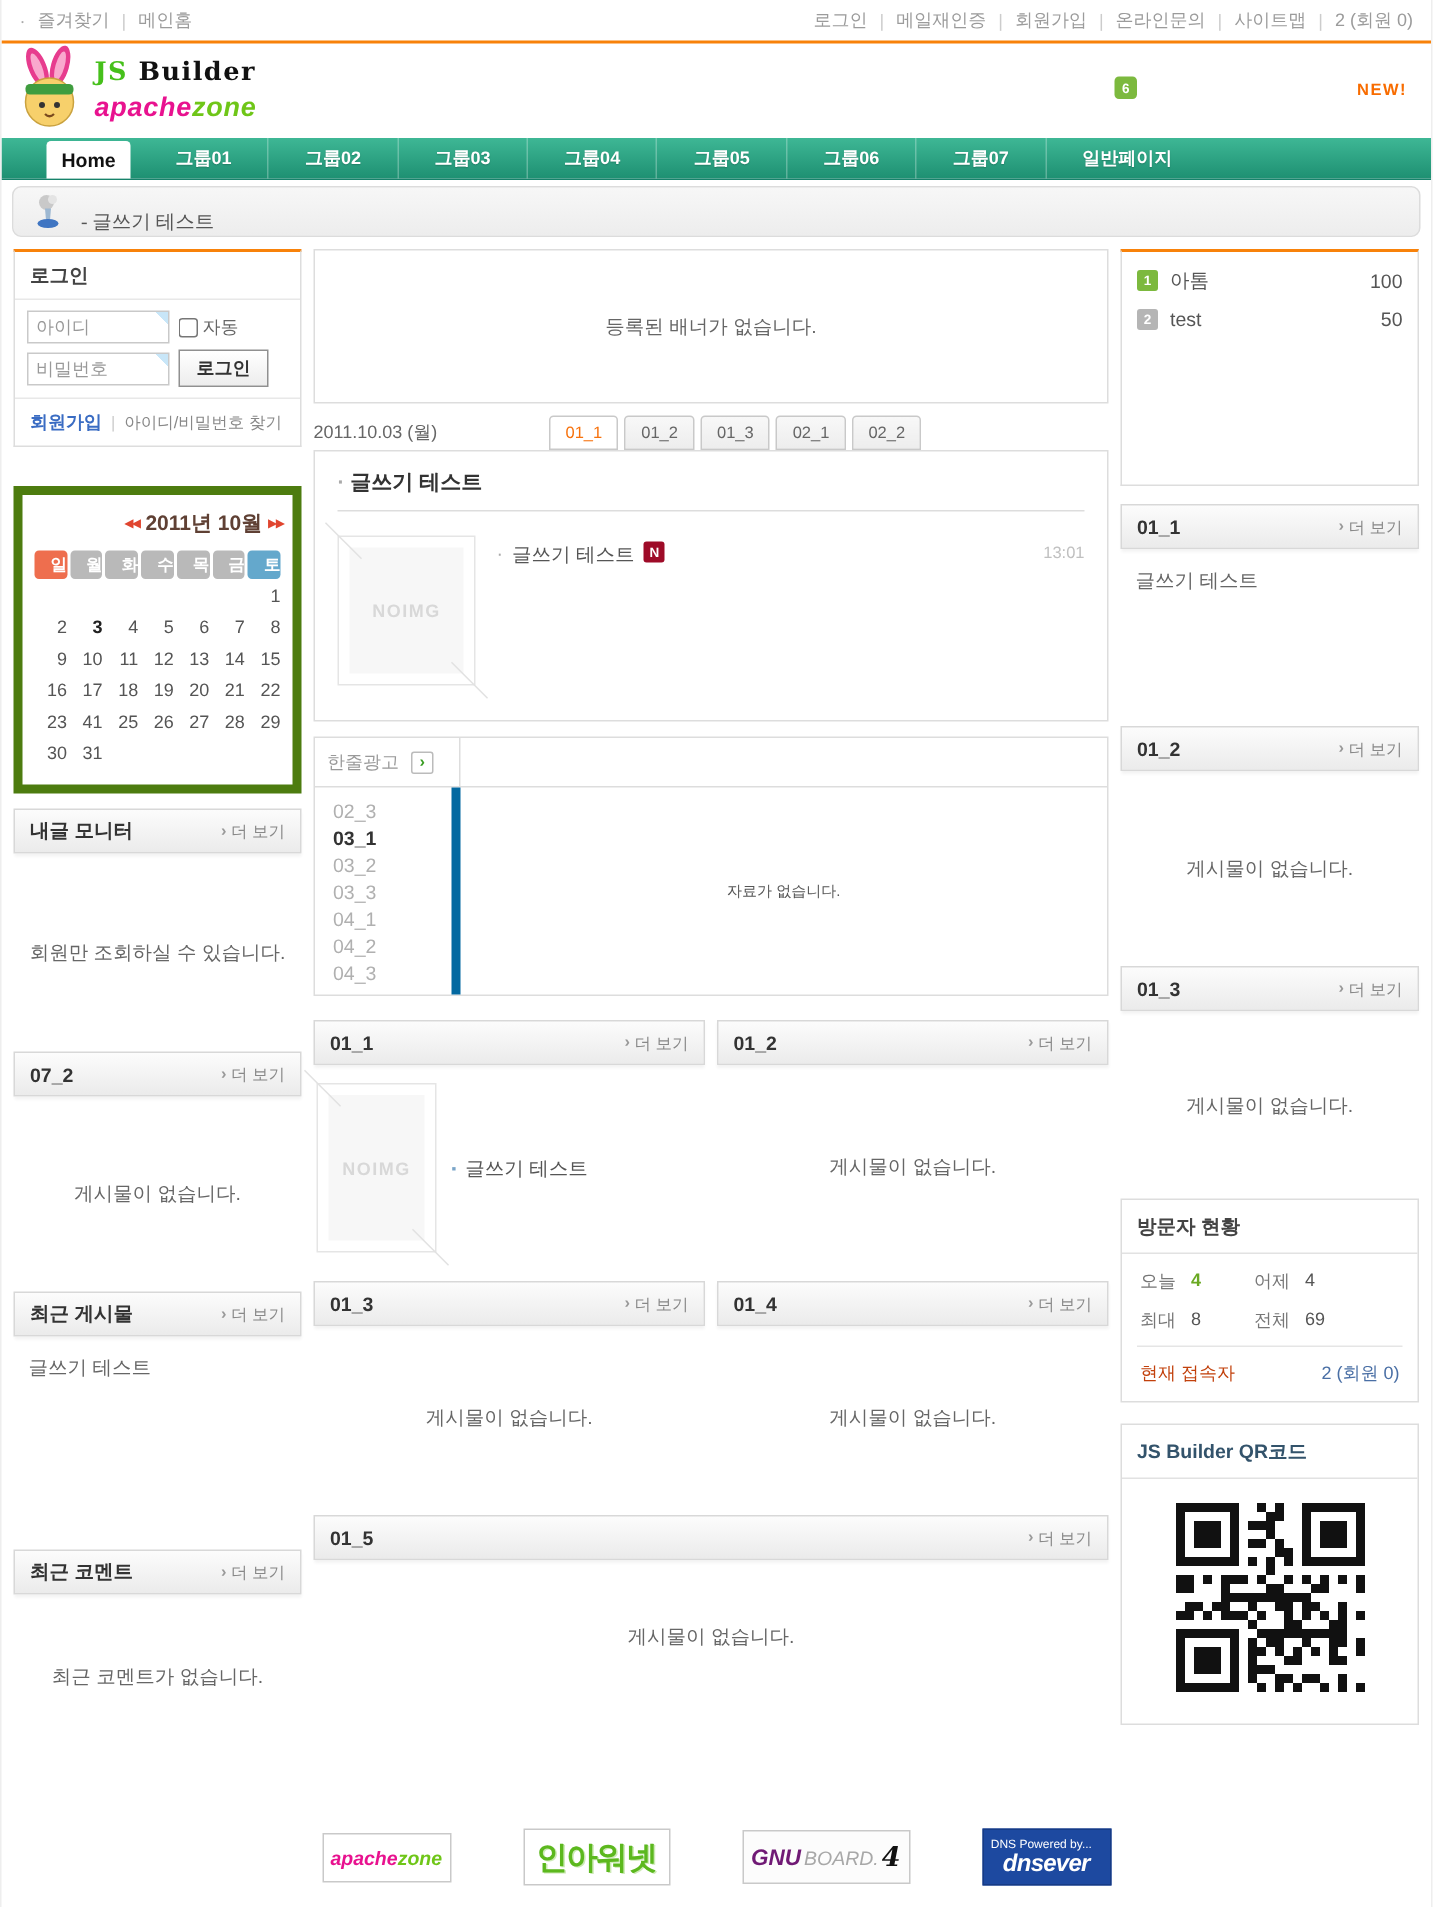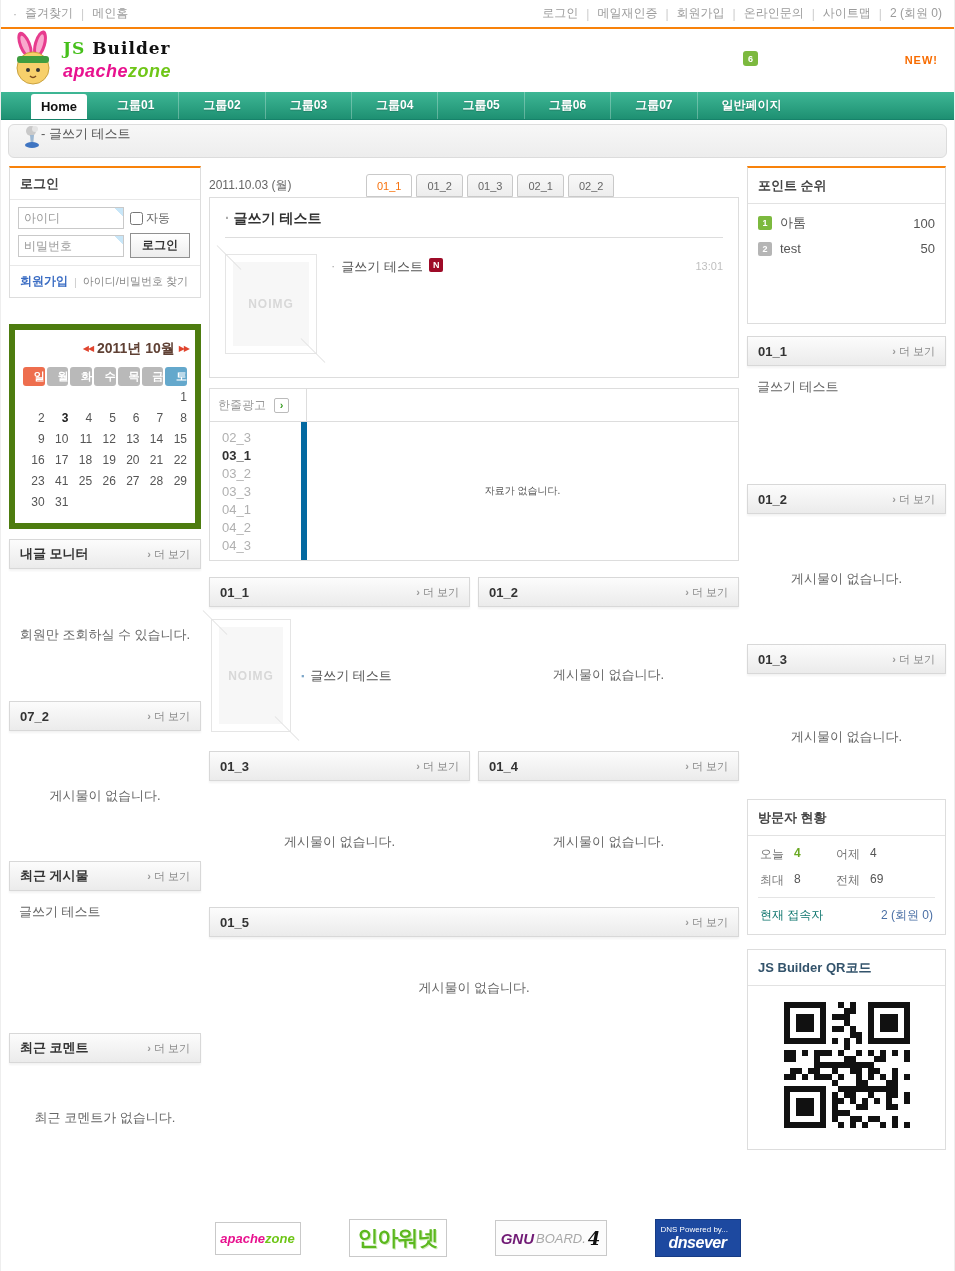--- a/index.html
+++ b/index.html
@@ -44,22 +44,22 @@
               display:flex; align-items:center; justify-content:center;
               color:#111; font-weight:bold; font-size:13px; }
   .nav-item { height:28px; display:flex; align-items:center; padding:0 24px;
               color:#fff; font-weight:bold; font-size:12px; text-shadow:0 1px 1px rgba(0,0,0,.2); }
   .nav-item + .nav-item { border-left:1px solid rgba(255,255,255,.28); }
   .nav-home + .nav-item { border-left:none; margin-left:6px; }
 
   
   .crumb-wrap { padding:4px 7px 6px; }
   .crumb { height:34px; background:linear-gradient(#f7f7f7,#ededed); border:1px solid #dcdcdc;
-           border-radius:6px; display:flex; align-items:flex-start; padding:0 14px; gap:0;
-           color:#555; font-size:13px; }
+           border-radius:6px; display:flex; align-items:flex-end; padding:0 14px; gap:13px;
+           color:#555; font-size:13px;font-family:Liberation Serif, serif; }
 
   
   .layout { display:flex; gap:8px; padding:2px 8px 0; align-items:flex-start; }
   .col-left { width:192px; flex:none; }
   .col-main { flex:1; min-width:0; }
   .col-right { width:199px; flex:none; }
 
   .panel { border:1px solid #ddd; background:#fff; }
   .accent-top { border-top:2px solid #f8820a; }
 
@@ -70,21 +70,21 @@
   .more { font-size:11px; color:#888; display:flex; align-items:center; gap:3px; }
   .more .arr { color:#999; font-weight:bold; }
 
   .side-content { display:flex; align-items:center; justify-content:center; color:#666; font-size:13px; }
 
   
   .login-head { padding:7px 10px 6px; font-weight:bold; font-size:13px; color:#444; border-bottom:1px solid #e8e8e8; }
   .login-body { padding:7px 8px; }
   .login-row { display:flex; align-items:center; gap:6px; margin-bottom:4px; }
   .login-row:last-child { margin-bottom:0; }
-  .li-input { width:106px; height:22px; border:1px solid #c9c9c9; padding:0 5px; font-size:12px; color:#888;
+  .li-input { width:95px; height:22px; border:1px solid #c9c9c9; padding:0 5px; font-size:12px; color:#888;
               background:linear-gradient(225deg,#c8e6f8 6px,#fff 6px); }
   .li-input::placeholder { color:#999; }
   .auto-lab { display:flex; align-items:center; gap:3px; color:#666; }
   .auto-lab input { width:13px; height:13px; }
   .login-btn { width:60px; height:25px; border:1px solid #909090; background:linear-gradient(#fff,#ededed);
                font-weight:bold; font-size:12px; color:#333; }
   .login-foot { border-top:1px solid #e8e8e8; padding:7px 10px; display:flex; align-items:center; gap:6px; font-size:11px; }
   .join-link { color:#3a6cc3; font-weight:bold; font-size:12px; }
   .find-link { color:#888; }
 
@@ -162,21 +162,21 @@
   .rc1 { height:118px; align-items:flex-start; justify-content:flex-start; }
   .rc2 { height:130px; }
   .rc3 { height:125px; }
 
   .visitors .v-head { padding:9px 10px 8px; font-weight:bold; font-size:13px; color:#444; border-bottom:1px solid #e2e2e2; }
   .v-grid { padding:10px 12px 8px; display:grid; grid-template-columns:34px 42px 34px auto; row-gap:9px; font-size:12px; }
   .v-grid .lab { color:#777; }
   .v-grid .val { color:#555; }
   .v-grid .green { color:#6aa923; font-weight:bold; }
   .v-foot { border-top:1px solid #e5e5e5; margin:0 10px; padding:9px 2px 10px; display:flex; justify-content:space-between; font-size:12px; }
-  .v-foot .lab { color:#0f766e; }
+  .v-foot .lab { color:#c2410c; }
   .v-foot .val { color:#4a6fa5; }
 
   .qrbox { margin-top:14px; }
   .qr-head { padding:9px 10px 8px; font-weight:bold; font-size:13px; color:#33536b; border-bottom:1px solid #e2e2e2; }
   .qr-body { padding:16px 0 18px; display:flex; justify-content:center; }
 
   
   .footer { margin-top:40px; }
   .flogos { display:flex; justify-content:center; align-items:center; gap:48px; padding:6px 0 18px; }
   .flogo { border:1px solid #c9c9c9; background:#fff; display:flex; align-items:center; justify-content:center; }
@@ -429,20 +429,23 @@
         <span>더 보기</span>
       </a>
     </div>
     <div class="side-content" style="height:110px">
       <span>최근 코멘트가 없습니다.</span>
     </div>
   </div>
 
   <div class="col-main">
 
+    <div class="banner-box">
+      <span>등록된 배너가 없습니다.</span>
+    </div>
 
     <div class="daterow">
       <span class="date-label">2011.10.03 (월)</span>
       <div class="dtabs">
         <a class="dtab active">01_1</a>
         <a class="dtab">01_2</a>
         <a class="dtab">01_3</a>
         <a class="dtab">02_1</a>
         <a class="dtab">02_2</a>
       </div>
@@ -561,21 +564,20 @@
       </div>
       <div class="box5-content">
         <span>게시물이 없습니다.</span>
       </div>
     </div>
   </div>
 
   <div class="col-right">
 
     <div class="panel accent-top points">
-      <div class="points-head">포인트 순위</div>
       <div class="points-body">
         <div class="prow">
           <span class="rankb r1">1</span>
           <a>아톰</a>
           <span class="pval">100</span>
         </div>
         <div class="prow">
           <span class="rankb r2">2</span>
           <a>test</a>
           <span class="pval">50</span>

